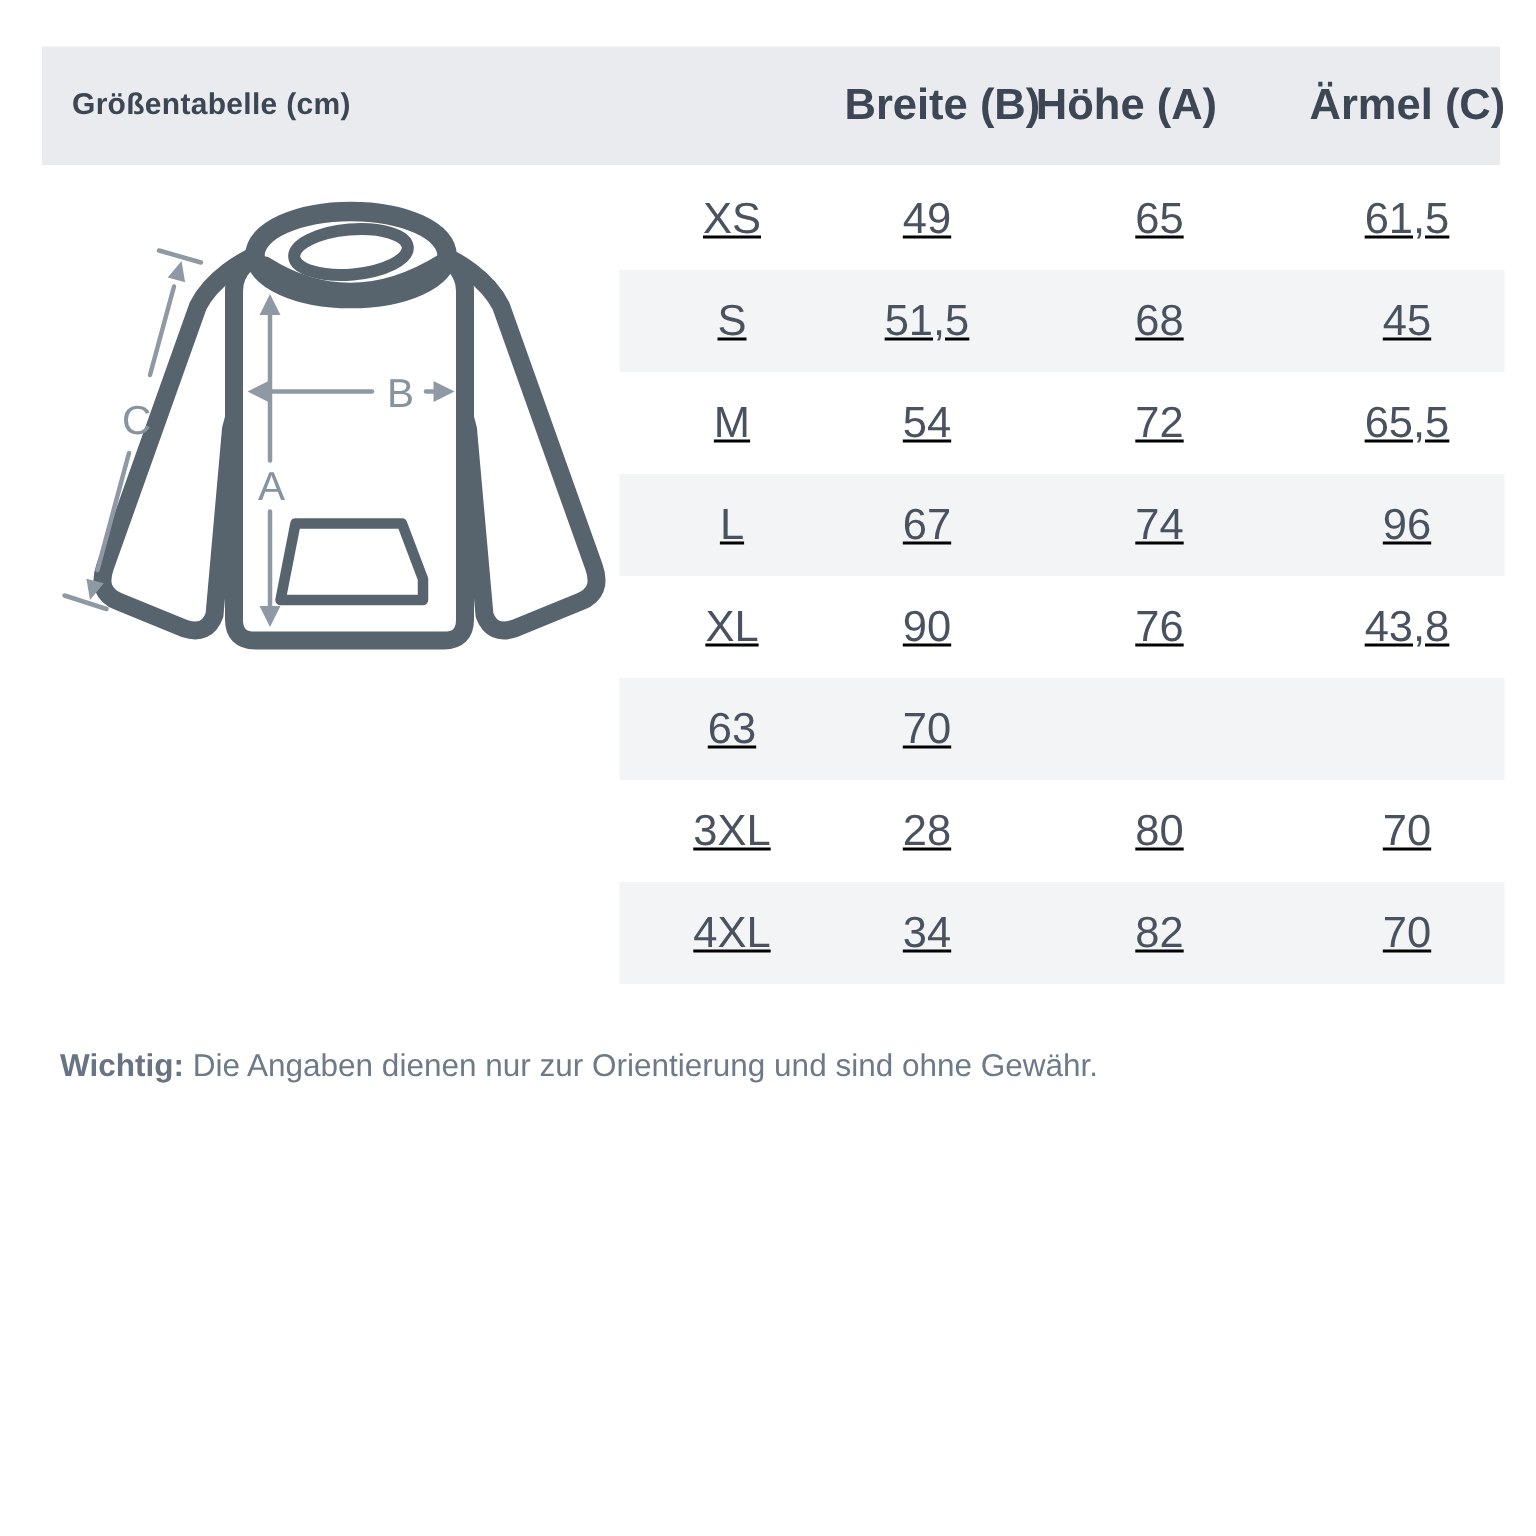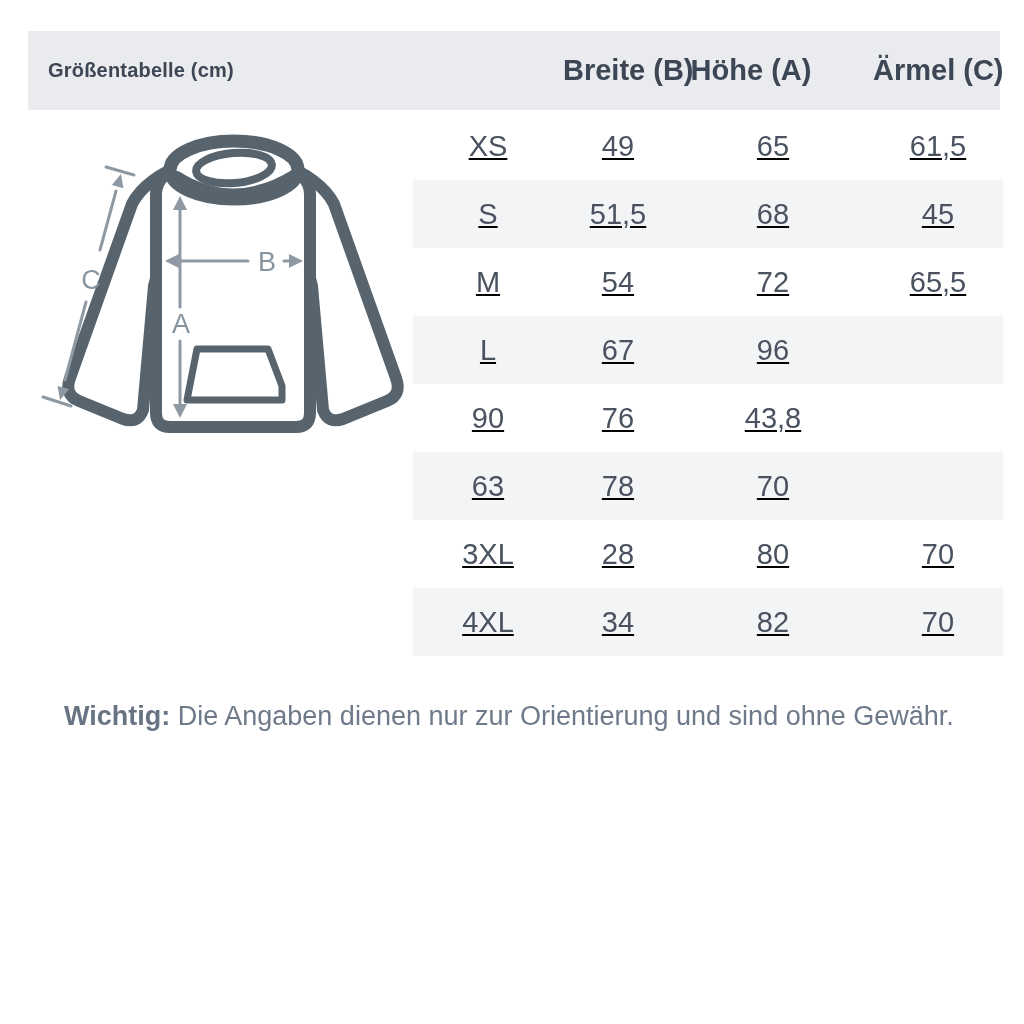--- a/index.html
+++ b/index.html
@@ -29,22 +29,22 @@
   .trow{
     display:grid;grid-template-columns:150px 110px 200px 130px;
     height:68px;align-items:center;
   }
   .trow.stripe{background:#f2f4f6;}
   .cell{text-align:center;font-size:29px;color:#4a5260;}
   
   .diagram{position:absolute;left:40px;top:110px;width:380px;height:350px;}
   
   .note{
-    position:absolute;left:64px;top:668px;width:950px;
-    font-size:27px;line-height:43px;color:#6e7a8a;
+    position:absolute;left:40px;top:668px;width:950px;
+    font-size:21px;line-height:43px;color:#6e7a8a;
   }
   .note b{font-weight:bold;color:#687484;}
 </style>
 </head>
 <body>
 
 <div class="page">
 
   <div class="band">
     <div class="band-title">Größentabelle (cm)</div>
@@ -120,30 +120,31 @@
       </div>
       <div class="trow">
         <div class="cell">M</div>
         <div class="cell">54</div>
         <div class="cell">72</div>
         <div class="cell">65,5</div>
       </div>
       <div class="trow stripe">
         <div class="cell">L</div>
         <div class="cell">67</div>
+        <div class="cell">74</div>
         <div class="cell">96</div>
       </div>
       <div class="trow">
+        <div class="cell">XL</div>
         <div class="cell">90</div>
         <div class="cell">76</div>
         <div class="cell">43,8</div>
       </div>
       <div class="trow stripe">
         <div class="cell">63</div>
-        <div class="cell">78</div>
         <div class="cell">70</div>
       </div>
       <div class="trow">
         <div class="cell">3XL</div>
         <div class="cell">28</div>
         <div class="cell">80</div>
         <div class="cell">70</div>
       </div>
       <div class="trow stripe">
         <div class="cell">4XL</div>

